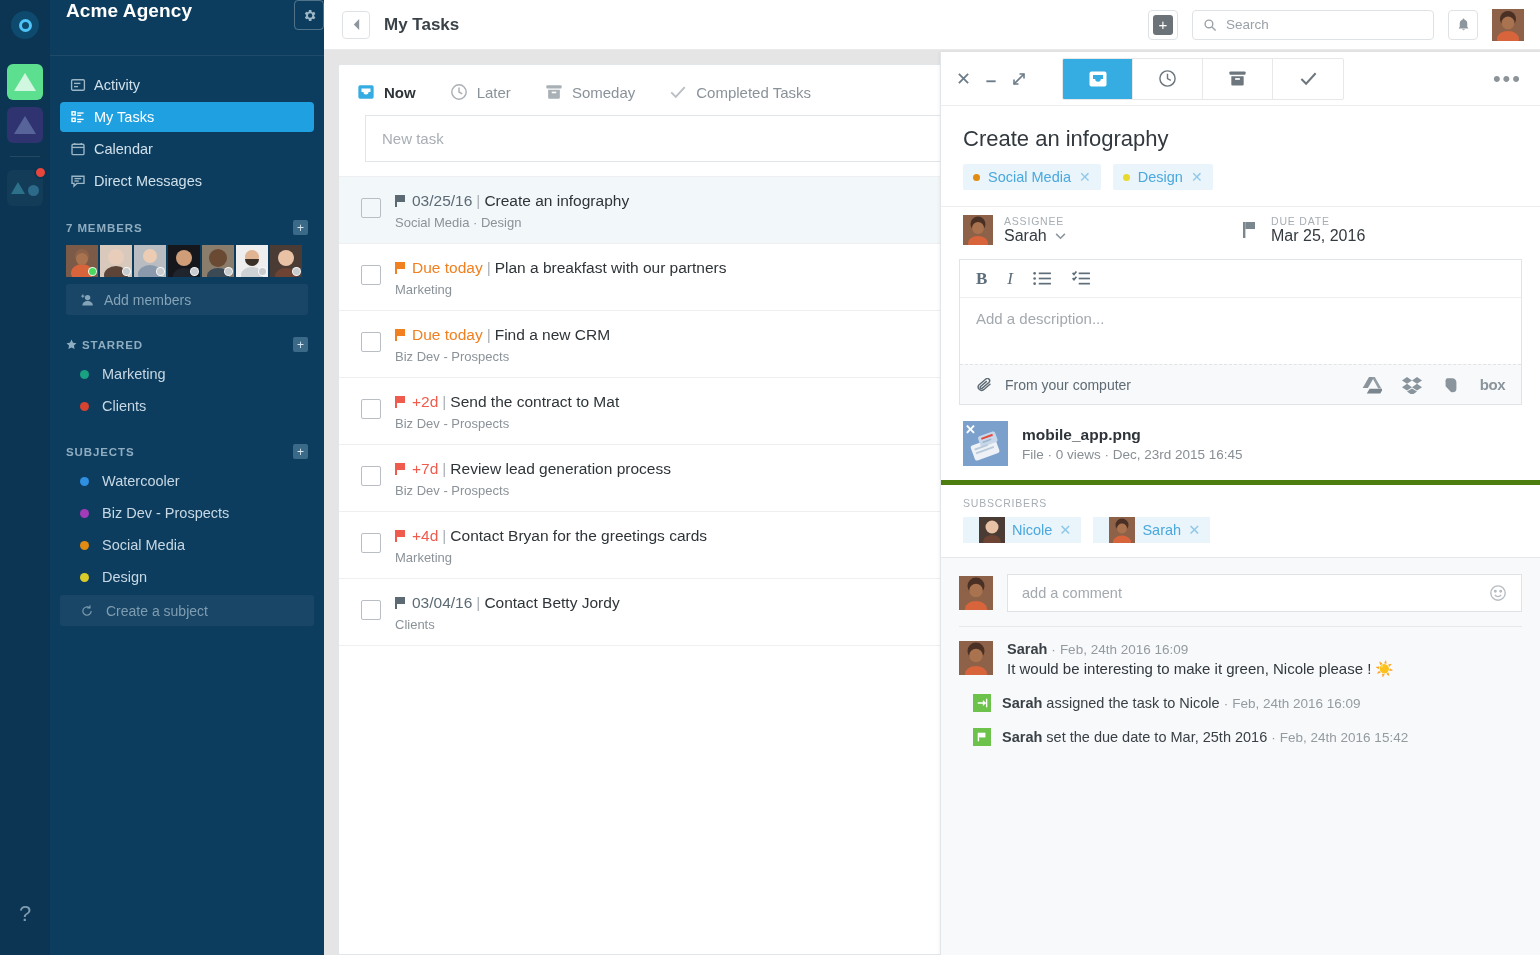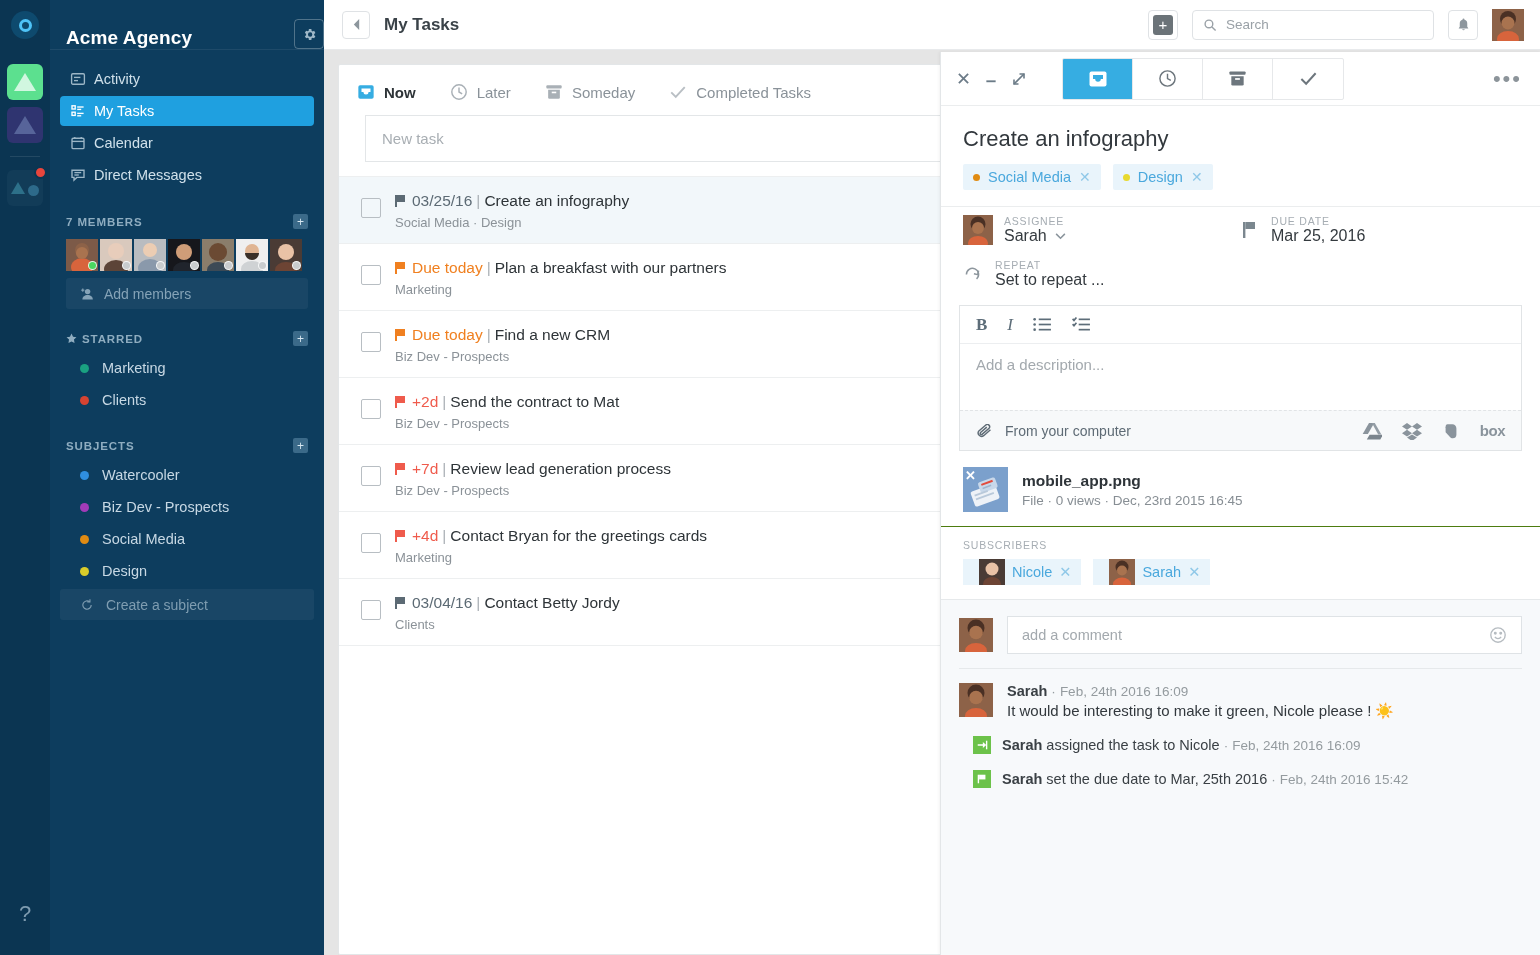--- a/index.html
+++ b/index.html
@@ -50,21 +50,21 @@
     margin-top: auto; margin-bottom: 28px; color: #7f9cb0; font-size: 22px;
   }
   .rail-sep { width: 30px; height: 1px; background: rgba(255,255,255,.10); margin: 6px 0; }
 
   
   .sidebar {
     width: 274px; flex: 0 0 274px; background: #0d3d5e; height: 955px;
     display: flex; flex-direction: column;
   }
   .sb-head {
-    height: 50px; display: flex; align-items: flex-end; padding: 0 0 0 16px;
+    height: 56px; display: flex; align-items: flex-start; padding: 0 0 0 16px;
     border-bottom: 1px solid rgba(255,255,255,.07);
   }
   .sb-title { color: #fff; font-size: 19px; font-weight: bold; flex: 1; letter-spacing: .1px; }
   .gear-btn {
     width: 30px; height: 30px; border: 1px solid rgba(255,255,255,.28); border-radius: 4px;
     display: flex; align-items: center; justify-content: center;
   }
   .sb-nav { padding: 14px 10px 0 10px; }
   .nav-item {
     display: flex; align-items: center; height: 30px; padding: 0 10px; border-radius: 4px;
@@ -201,21 +201,21 @@
     display: flex; align-items: center; padding: 0 16px; gap: 12px; color: #5e6b75; font-size: 14px;
   }
   .e-clouds { margin-left: auto; display: flex; align-items: center; gap: 20px; color: #8a949c; }
 
   .attach { display: flex; align-items: center; gap: 14px; padding: 16px 22px 14px 22px; }
   .att-thumb { width: 45px; height: 45px; background: #7ba0cc; position: relative; overflow: hidden; }
   .att-thumb .x { position: absolute; left: 2px; top: 1px; color: #fff; font-size: 13px; font-weight: bold; }
   .att-name { font-size: 15.5px; color: #2e3439; font-weight: bold; }
   .att-sub { font-size: 13.5px; color: #878e94; margin-top: 3px; }
 
-  .subs { border-top: 1px solid #4d7c0f; padding: 12px 22px 14px 22px; }
+  .subs { border-top: 5px solid #4d7c0f; padding: 12px 22px 14px 22px; }
   .subs-lbl { font-size: 10.5px; letter-spacing: .8px; color: #a6adb3; margin-bottom: 8px; }
   .subs-row { display: flex; gap: 12px; }
   .sub-chip { background: #e9f4fb; display: flex; align-items: center; gap: 7px; padding: 0 10px 0 16px; height: 26px; color: #4aa8dd; font-size: 14.5px; }
   .sub-chip .av { width: 26px; height: 26px; overflow: hidden; }
   .sub-chip .tx { color: #8fc8e8; }
 
   .comments { background: #f7f9fb; border-top: 1px solid #e6e9eb; flex: 1; padding: 16px 18px; }
   .cinput-row { display: flex; align-items: center; gap: 14px; }
   .cav { width: 34px; height: 34px; overflow: hidden; flex: 0 0 34px; }
   .cinput {
@@ -708,30 +708,20 @@
               <rect x="0" y="0" width="2.4" height="16"></rect>
               <path d="M2.4 0H12v7H2.4z"></path>
             </svg>
           <div>
             <div class="mlbl">DUE DATE</div>
             <div class="mval">Mar 25, 2016</div>
           </div>
         </div>
       </div>
 
-      <div class="d-repeat">
-        <svg width="19" height="19" viewBox="0 0 20 20" fill="none" stroke="#8d969d" stroke-width="1.6">
-          <path d="M3.6 10a6.4 6.4 0 1110.7 4.7"></path>
-            <polyline points="16.4,6 15.6,10.2 11.5,9.2"></polyline>
-        </svg>
-        <div>
-          <div class="mlbl">REPEAT</div>
-          <div class="mval">Set to repeat ...</div>
-        </div>
-      </div>
 
       <div class="editor">
         <div class="e-tools">
           <span style="font-weight:bold;font-family:'Liberation Serif',serif;font-size:17px;">B</span>
           <span style="font-style:italic;font-family:'Liberation Serif',serif;font-size:17px;">I</span>
           <svg width="19" height="15" viewBox="0 0 20 16" stroke="#5d6d79" stroke-width="1.8">
             <line x1="6" y1="2.5" x2="19" y2="2.5"></line>
               <line x1="6" y1="8" x2="19" y2="8"></line>
               <line x1="6" y1="13.5" x2="19" y2="13.5"></line>
             <circle cx="1.6" cy="2.5" r="1.4" stroke="none" fill="#5d6d79"></circle>

